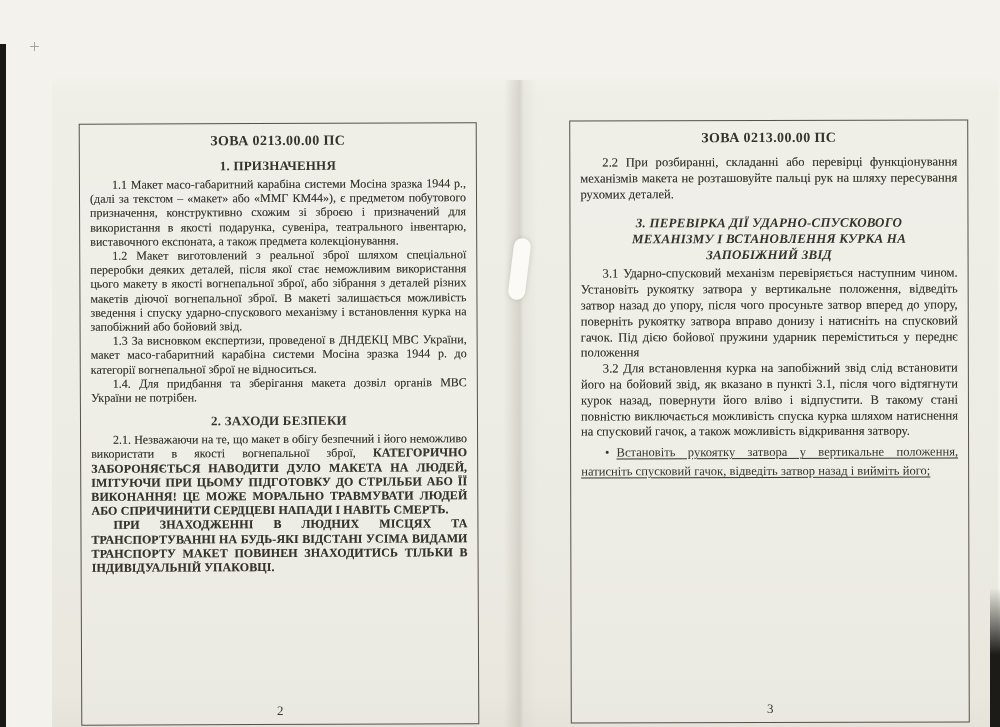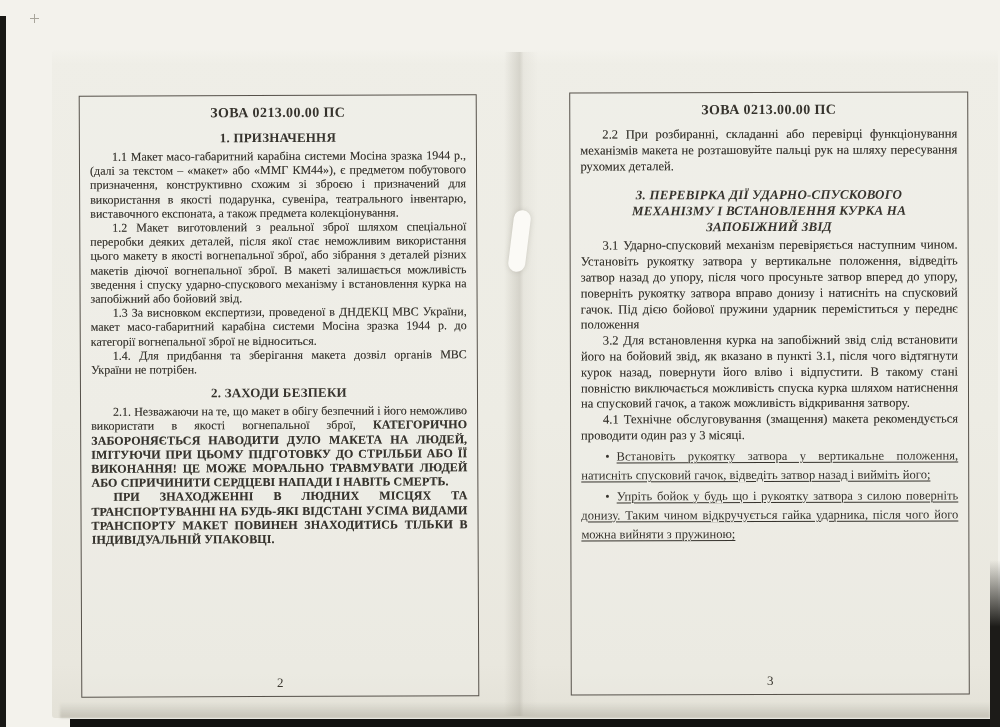--- a/index.html
+++ b/index.html
@@ -2,21 +2,21 @@
 <html><head>
 <meta charset="utf-8">
 <style>
   html,body{margin:0;padding:0;}
   body{
     width:1000px;height:727px;
     background:#f3f2ec;
     font-family:"Liberation Serif","DejaVu Serif",serif;
     overflow:hidden;position:relative;
   }
-  .scan{position:absolute;inset:0;}
+  .scan{position:absolute;inset:0;margin-top:28px;}
   
   .paper{
     position:absolute;left:52px;top:50px;width:946px;height:668px;
     background:linear-gradient(180deg,#efeee7 0%,#edece4 55%,#e9e7de 92%,#e3e1d7 100%);
     border-radius:3px;
   }
   .paper-top-fade{
     position:absolute;left:52px;top:50px;width:946px;height:14px;
     background:linear-gradient(180deg,rgba(243,242,236,.9),rgba(243,242,236,0));
   }
@@ -123,25 +123,23 @@
         <p>2.2 При розбиранні, складанні або перевірці функціонування механізмів макета не розташовуйте пальці рук на шляху пересування рухомих деталей.</p>
       </div>
 
       <h3 class="sec sec-3">3. ПЕРЕВІРКА ДІЇ УДАРНО-СПУСКОВОГО МЕХАНІЗМУ І ВСТАНОВЛЕННЯ КУРКА НА ЗАПОБІЖНИЙ ЗВІД</h3>
       <div class="body-text">
         <p>3.1 Ударно-спусковий механізм перевіряється наступним чином. Установіть рукоятку затвора у вертикальне положення, відведіть затвор назад до упору, після чого просуньте затвор вперед до упору, поверніть рукоятку затвора вправо донизу і натисніть на спусковий гачок. Під дією бойової пружини ударник переміститься у переднє положення</p>
         <p>3.2 Для встановлення курка на запобіжний звід слід встановити його на бойовий звід, як вказано в пункті 3.1, після чого відтягнути курок назад, повернути його вліво і відпустити. В такому стані повністю виключається можливість спуска курка шляхом натиснення на спусковий гачок, а також можливість відкривання затвору.</p>
       </div>
 
       <div class="body-text">
-        <p>4.1 Технічне обслуговування (змащення) макета рекомендується проводити один раз у 3 місяці.</p>
       </div>
       <ul class="bullets">
         <li><span class="b-dot">•</span><span class="b-text">Встановіть рукоятку затвора у вертикальне положення, натисніть спусковий гачок, відведіть затвор назад і вийміть його;</span></li>
-        <li><span class="b-dot">•</span><span class="b-text">Упріть бойок у будь що і рукоятку затвора з силою поверніть донизу. Таким чином відкручується гайка ударника, після чого його можна вийняти з пружиною;</span></li>
       </ul>
 
       <div class="pagenum">3</div>
     </div>
   </div>
 
   <div class="edge-left"></div>
   <div class="edge-bottom"></div>
   <div class="edge-right-bottom"></div>
 </div>

